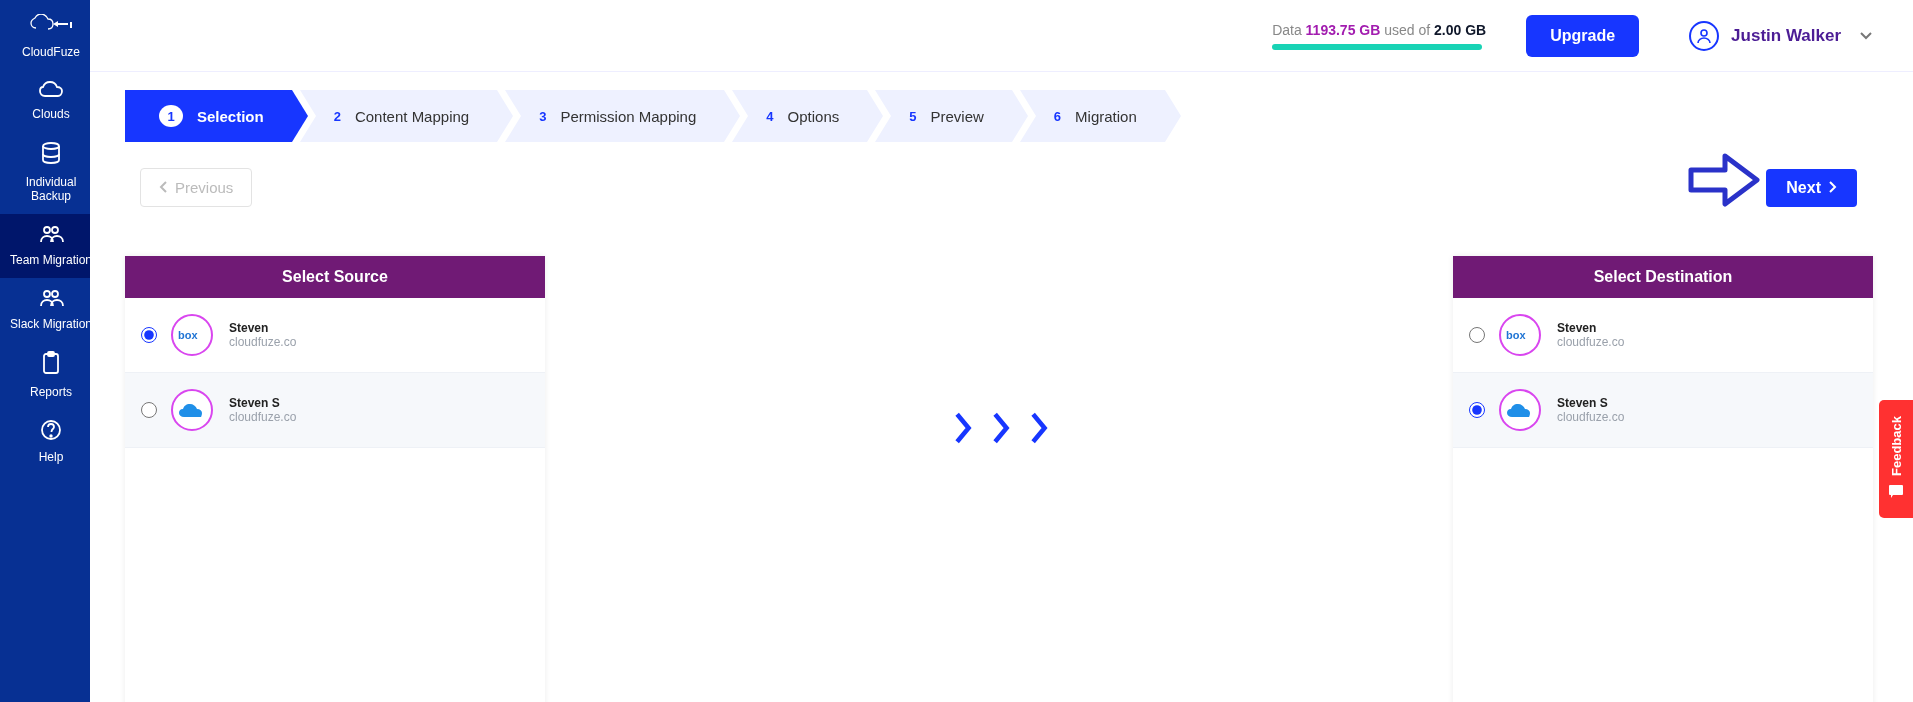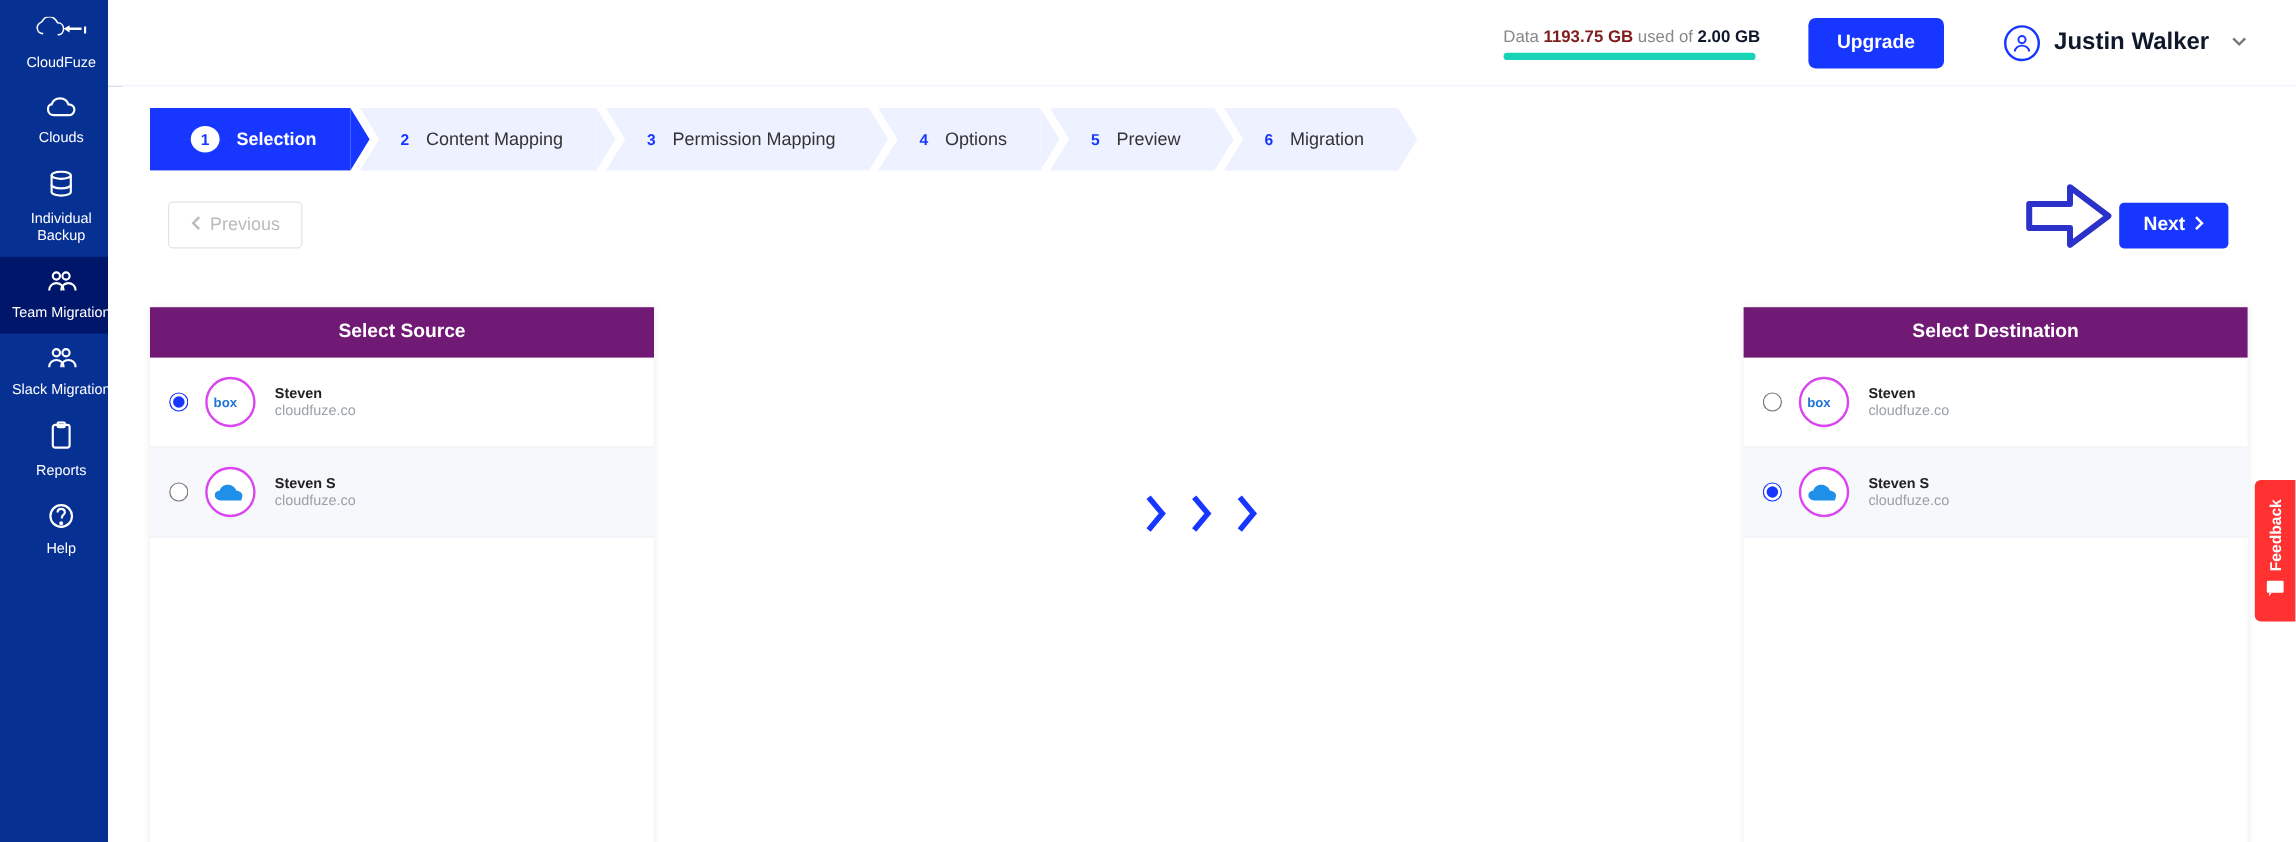--- a/index.html
+++ b/index.html
@@ -9,27 +9,27 @@
     .sidebar { position:absolute; left:0; top:0; width:102px; height:702px; background:#0a2a78; background:linear-gradient(#073093,#073093); display:flex; flex-direction:column; align-items:center; padding-top:8px; }
     .sidebar-item { width:100%; display:flex; flex-direction:column; align-items:center; justify-content:center; color:#fff; font-size:12px; padding:10px 4px; cursor:pointer; text-align:center; line-height:1.2; }
     .sidebar-item .ic { margin-bottom:6px; }
     .sidebar-item.active { background:#00166b; }
     .logo-item { padding-top:6px; padding-bottom:10px; }
 
     
     .topbar { position:absolute; left:90px; right:0; top:0; height:72px; background:#fff; display:flex; align-items:center; justify-content:flex-end; padding-right:40px; border-bottom:1px solid #eef; }
     .usage { margin-right:40px; text-align:right; }
     .usage-text { font-size:14px; color:#888; }
-    .usage-text .v1 { color:#7f1d1d; font-weight:700; }
+    .usage-text .v1 { color:#a21caf; font-weight:700; }
     .usage-text .v2 { color:#0f172a; font-weight:700; }
     .usage-bar { width:210px; height:6px; border-radius:3px; background:#18d3b5; margin-top:6px; }
     .upgrade-btn { background:#1736ff; color:#fff; border:none; border-radius:6px; padding:12px 24px; font-size:16px; font-weight:600; cursor:pointer; margin-right:50px; }
     .user-block { display:flex; align-items:center; gap:12px; cursor:pointer; }
     .avatar { width:30px; height:30px; border:2px solid #1736ff; border-radius:50%; display:flex; align-items:center; justify-content:center; }
-    .username { font-size:20px; font-weight:700; color:#0f172a; }
+    .username { font-size:17px; font-weight:700; color:#4c1d95; }
     .chev-d { margin-left:6px; }
 
     
     .main { position:absolute; left:90px; right:0; top:72px; bottom:0; background:#fff; padding:0; }
 
     
     .stepper { display:flex; align-items:center; padding:18px 30px 0 30px; }
     .step { position:relative; height:52px; display:flex; align-items:center; padding:0 28px 0 34px; font-size:15px; color:#1736ff; background:#eef1ff; margin-right:8px;}
     .step .num { width:22px; height:22px; border-radius:50%; background:#fff; color:#1736ff; font-weight:700; display:inline-flex; align-items:center; justify-content:center; margin-right:14px; font-size:13px; }
     .step::after { content:""; position:absolute; right:-16px; top:0; width:0; height:0; border-top:26px solid transparent; border-bottom:26px solid transparent; border-left:16px solid #eef1ff; z-index:2;}

